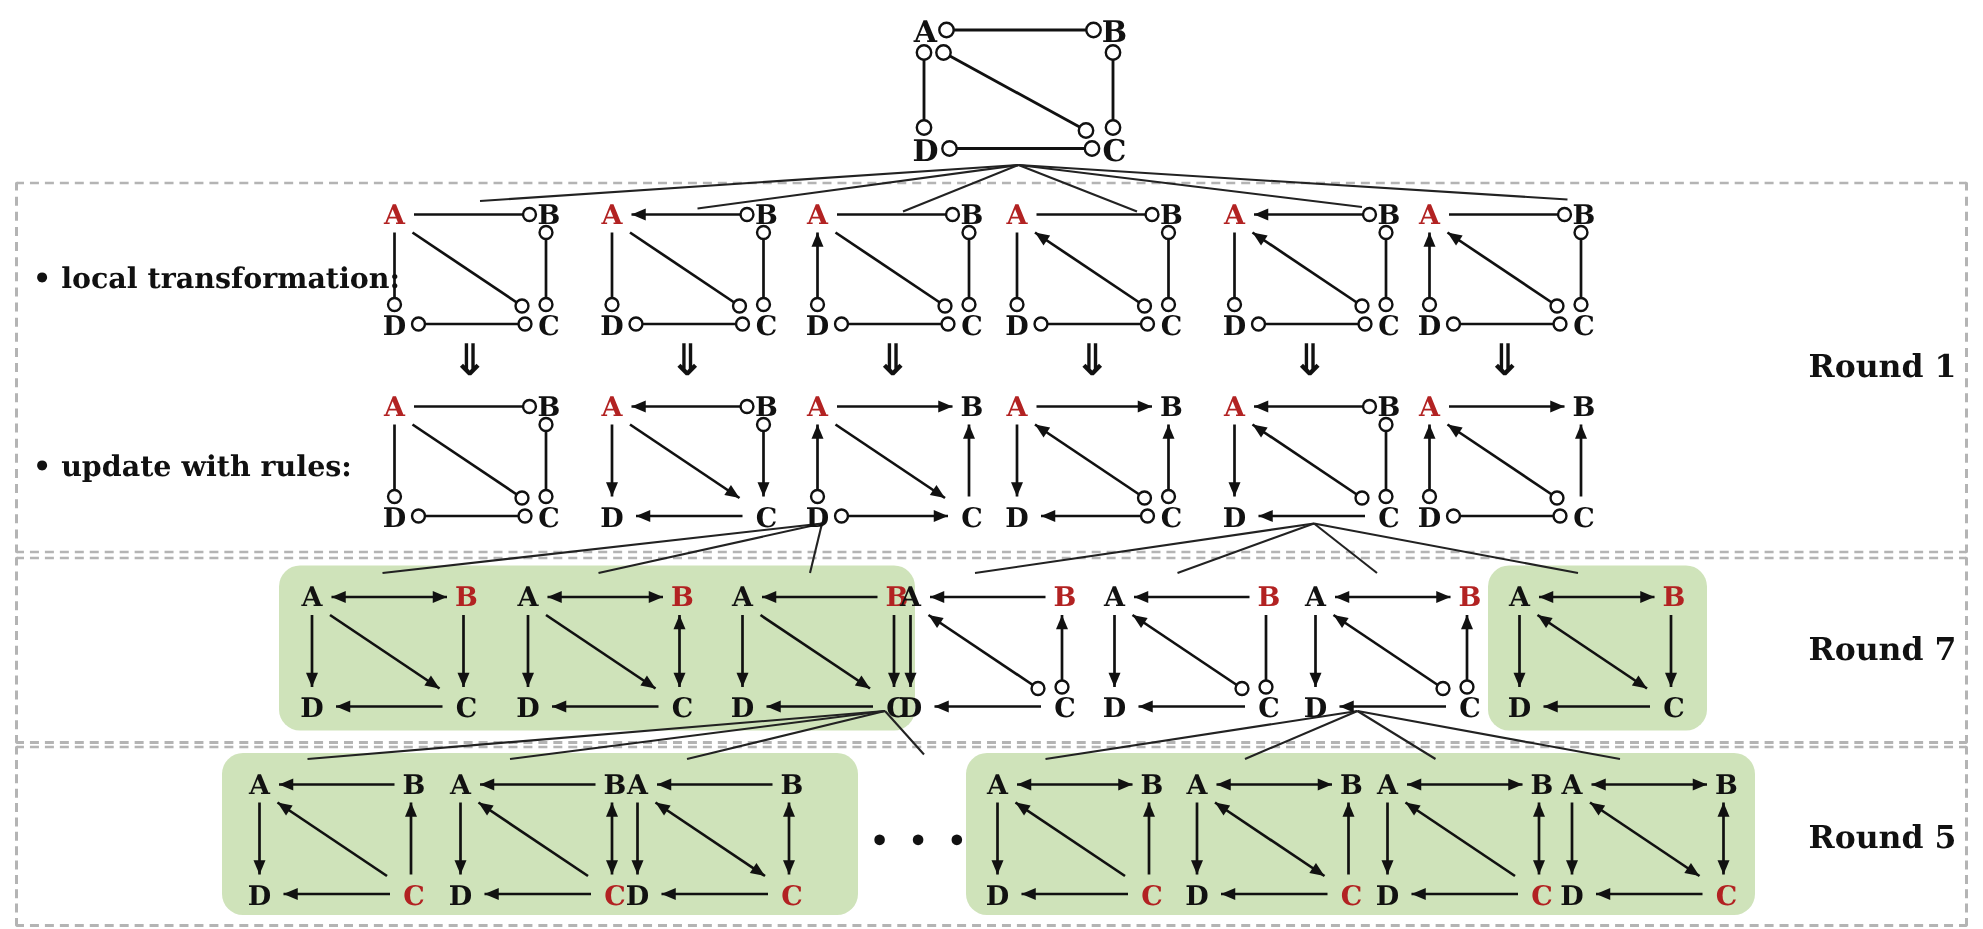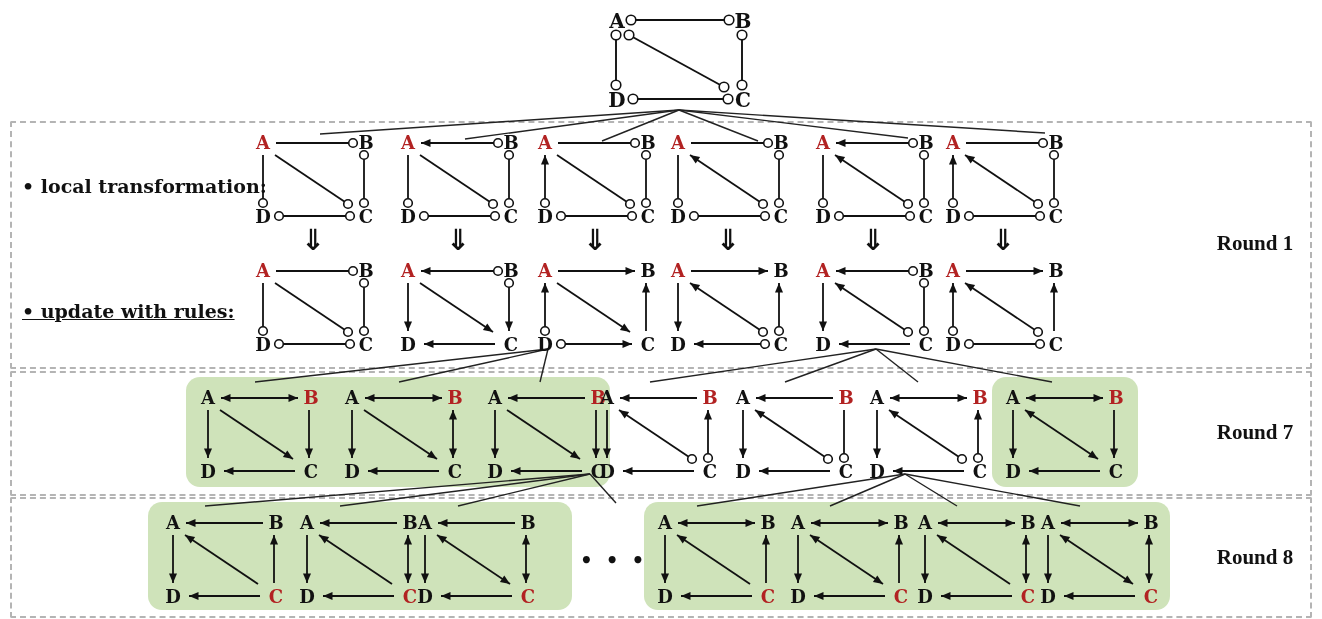--- a/index.html
+++ b/index.html
@@ -4,21 +4,21 @@
 <style>
   html,body{margin:0;padding:0;background:#fff;}
   #canvas{position:relative;width:1322px;height:619px;background:#fff;overflow:hidden;
           font-family:"DejaVu Serif",serif;color:#111;}
   .dash-box{position:absolute;border:2px dashed var(--dash,#b4b4b4);border-radius:2px;background:transparent;}
   .hl-box{position:absolute;background:var(--hl,#cfe3ba);border-radius:14px;}
   #connectors{position:absolute;left:0;top:0;pointer-events:none;}
   .graph{position:absolute;width:130px;height:98px;}
   .graph.large{width:156px;height:108px;}
   .side-label{position:absolute;font-weight:bold;font-size:19px;white-space:nowrap;}
-  .round-label{position:absolute;font-weight:bold;font-size:21px;width:120px;text-align:center;font-family:Liberation Serif, serif;}
+  .round-label{position:absolute;font-weight:bold;font-size:21px;width:120px;text-align:center;}
   .dbl-arrow{position:absolute;font-family:"DejaVu Sans",sans-serif;font-size:29px;font-weight:bold;line-height:1;}
   .ellipsis{position:absolute;font-weight:bold;font-size:20px;letter-spacing:3px;white-space:nowrap;}
 </style>
 </head>
 <body>
 
 <div id="canvas">
 
   <div class="dash-box" style="left:10px;top:121px;width:1298px;height:244px;"></div>
   <div class="dash-box" style="left:10px;top:371px;width:1298px;height:121px;"></div>
@@ -196,21 +196,21 @@
         <text x="116" y="95" text-anchor="middle" font-family="DejaVu Serif, serif" font-size="18" font-weight="bold" fill="#111111">C</text>
       </svg></div>
 
   <div class="dbl-arrow" style="left:301px;top:226px;">⇓</div>
   <div class="dbl-arrow" style="left:446px;top:226px;">⇓</div>
   <div class="dbl-arrow" style="left:583px;top:226px;">⇓</div>
   <div class="dbl-arrow" style="left:716px;top:226px;">⇓</div>
   <div class="dbl-arrow" style="left:861px;top:226px;">⇓</div>
   <div class="dbl-arrow" style="left:991px;top:226px;">⇓</div>
 
-  <div class="side-label" style="left:22px;top:300px;text-decoration:underline;">• update with rules:</div>
+  <div class="side-label" style="left:22px;top:300px;">• update with rules:</div>
   <div class="graph" style="left:250px;top:256px;"><svg width="130" height="98" viewBox="0 0 130 98">
         <line x1="26" y1="15" x2="103" y2="15" stroke="#111111" stroke-width="1.8"></line>
         <circle cx="103" cy="15" r="4.3" fill="#fff" stroke="#111111" stroke-width="1.6"></circle>
         <line x1="13" y1="27" x2="13" y2="75" stroke="#111111" stroke-width="1.8"></line>
         <circle cx="13" cy="75" r="4.3" fill="#fff" stroke="#111111" stroke-width="1.6"></circle>
         <line x1="25" y1="27" x2="98" y2="76" stroke="#111111" stroke-width="1.8"></line>
         <circle cx="98" cy="76" r="4.3" fill="#fff" stroke="#111111" stroke-width="1.6"></circle>
         <line x1="114" y1="27" x2="114" y2="75" stroke="#111111" stroke-width="1.8"></line>
         <circle cx="114" cy="75" r="4.3" fill="#fff" stroke="#111111" stroke-width="1.6"></circle>
         <circle cx="114" cy="27" r="4.3" fill="#fff" stroke="#111111" stroke-width="1.6"></circle>
@@ -560,15 +560,15 @@
         <line x1="29" y1="88" x2="100" y2="88" stroke="#111111" stroke-width="1.8"></line>
         <polygon points="29,88 38.5,84.0 38.5,92.0" fill="#111111"></polygon>
         <text x="13" y="21" text-anchor="middle" font-family="DejaVu Serif, serif" font-size="18" font-weight="bold" fill="#111111">A</text>
         <text x="116" y="21" text-anchor="middle" font-family="DejaVu Serif, serif" font-size="18" font-weight="bold" fill="#111111">B</text>
         <text x="13" y="95" text-anchor="middle" font-family="DejaVu Serif, serif" font-size="18" font-weight="bold" fill="#111111">D</text>
         <text x="116" y="95" text-anchor="middle" font-family="DejaVu Serif, serif" font-size="18" font-weight="bold" fill="#b22222">C</text>
       </svg></div>
 
   <div class="round-label" style="left:1195px;top:231px;">Round 1</div>
   <div class="round-label" style="left:1195px;top:420px;">Round 7</div>
-  <div class="round-label" style="left:1195px;top:545px;">Round 8</div>
+  <div class="round-label" style="left:1195px;top:545px;">Round 5</div>
 
 </div>
 
 </body></html>

